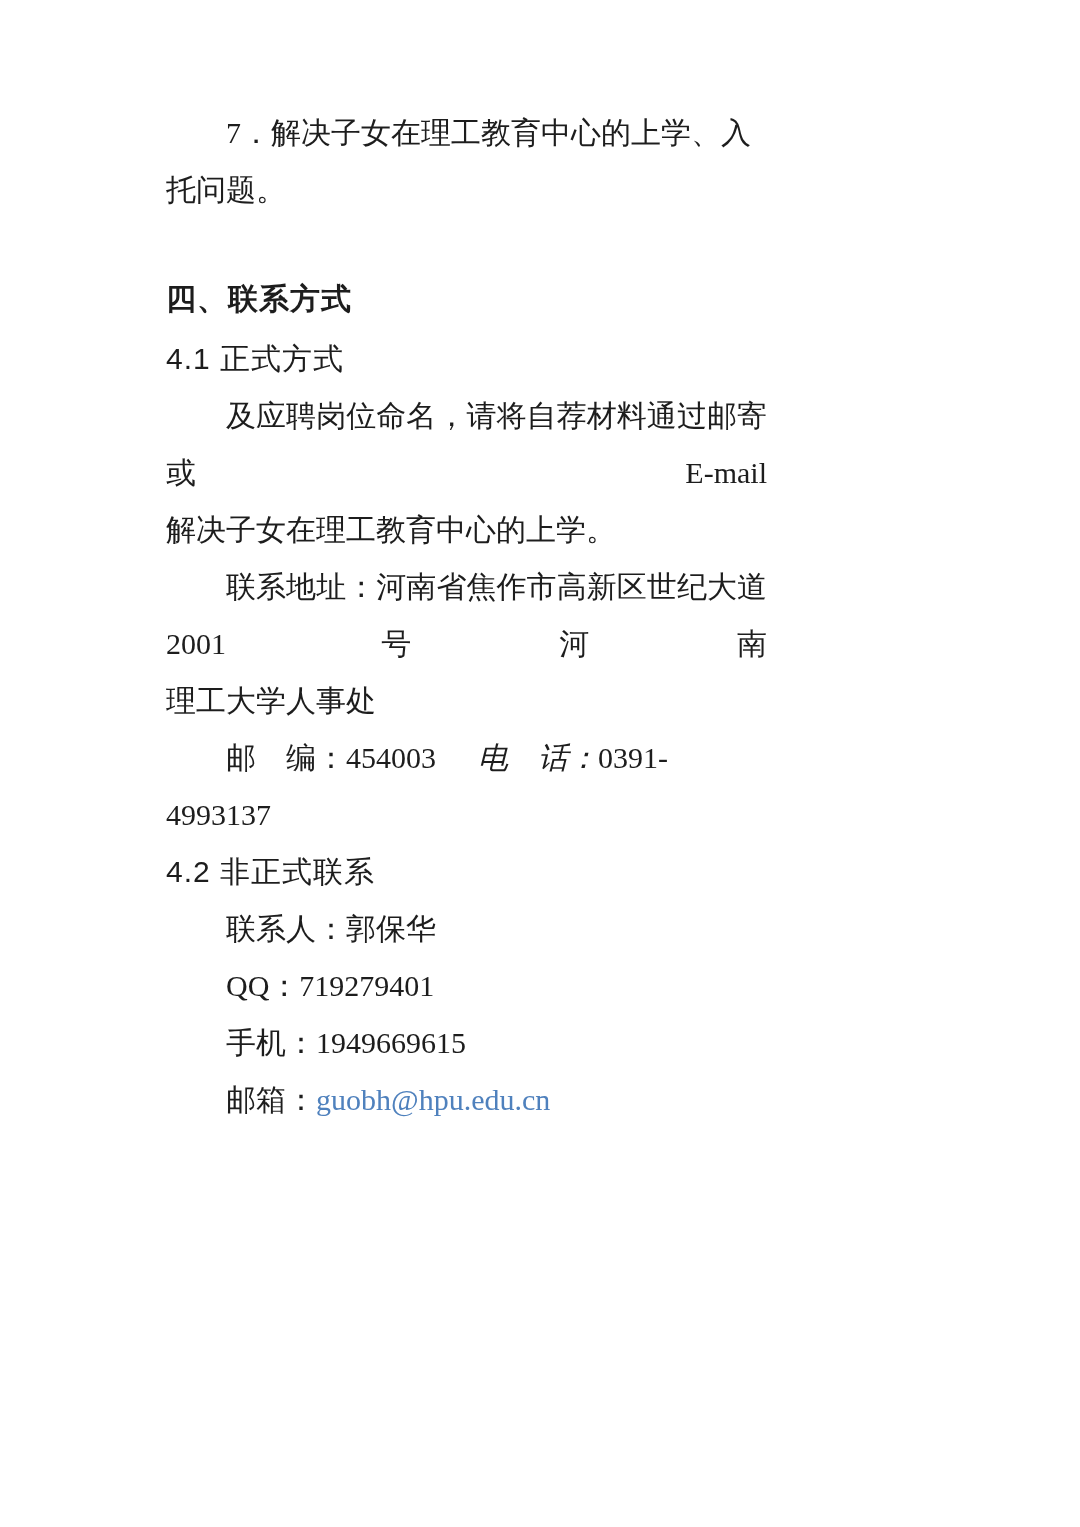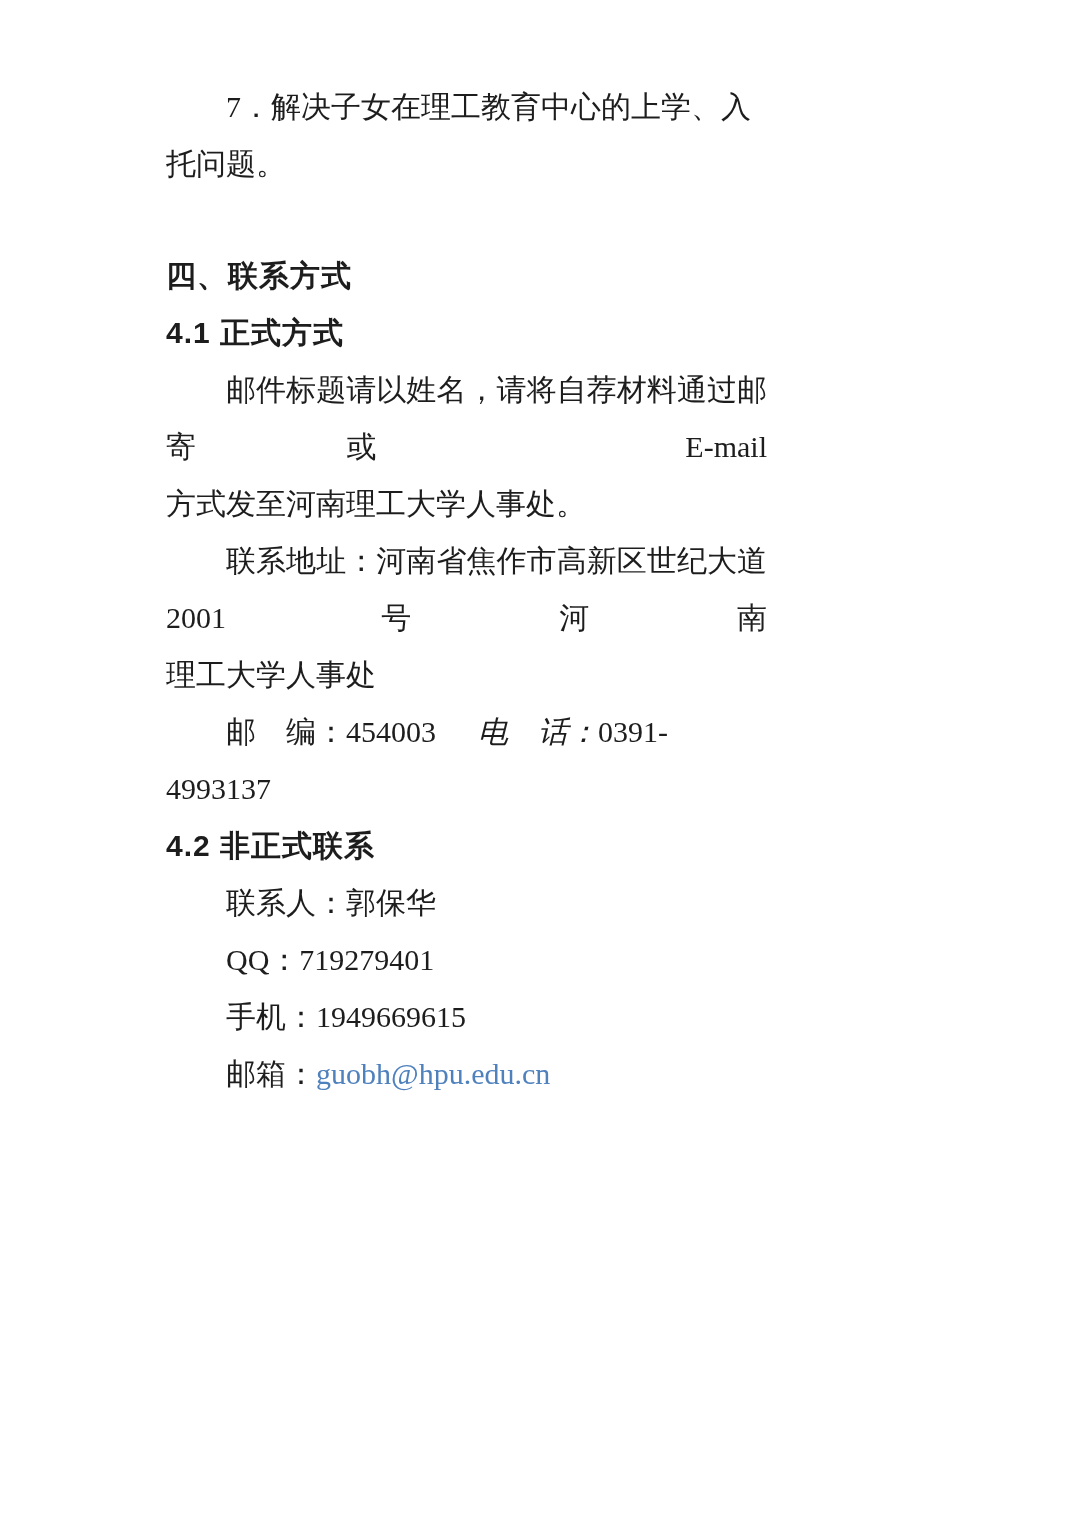--- a/index.html
+++ b/index.html
@@ -15,21 +15,21 @@
   }
   body {
     width: 1080px;
     height: 1527px;
     overflow: hidden;
   }
   .page {
     box-sizing: border-box;
     width: 907px;
     height: 1527px;
-    padding: 78px 140px 0 166px;
+    padding: 104px 140px 0 166px;
     color: var(--text);
     font-family: "Liberation Serif", "DejaVu Serif", serif;
     font-size: 30px;
     line-height: 57px;
   }
   .line {
     margin: 0;
     padding: 0;
     font-size: 30px;
     line-height: 57px;
@@ -37,25 +37,25 @@
     white-space: normal;
   }
   .indent { text-indent: 2em; }
   .fill {
     text-align: justify;
     text-align-last: justify;
   }
   .section-heading {
     margin-top: 55px;
     font-weight: bold;
-    font-family: Liberation Sans, sans-serif;
+    font-family: Liberation Mono, monospace;
     letter-spacing: 1px;
   }
   .sub-heading {
-    font-weight: bold;
+    font-weight: normal;
     font-family: "Liberation Sans", "DejaVu Sans", sans-serif;
     letter-spacing: 1px;
   }
   .link {
     color: var(--link);
     text-decoration: none;
     cursor: pointer;
     text-align: center;
   }
   .gap { margin-left: 1.4em; font-style: italic; }
@@ -64,22 +64,22 @@
 <body>
 
 <div class="page">
 
   <p class="line indent">7．解决子女在理工教育中心的上学、入托问题。</p>
 
   <h2 class="line section-heading">四、联系方式</h2>
 
   <h3 class="line sub-heading">4.1 正式方式</h3>
 
-  <p class="line indent fill">邮件标题请以姓名，请将自荐材料通过邮寄或 E-mail</p>
-  <p class="line">方式发至河南理工大学人事处。</p>
+  <p class="line indent fill">及应聘岗位命名，请将自荐材料通过邮寄或 E-mail</p>
+  <p class="line">解决子女在理工教育中心的上学。</p>
 
   <p class="line indent fill">联系地址：河南省焦作市高新区世纪大道 2001 号河南</p>
   <p class="line">理工大学人事处</p>
 
 
 
   <p class="line indent"><span>邮　编：</span><span>454003</span><span class="gap">电　话：</span><span>0391-4993137</span></p>
 
   <h3 class="line sub-heading">4.2 非正式联系</h3>
 

